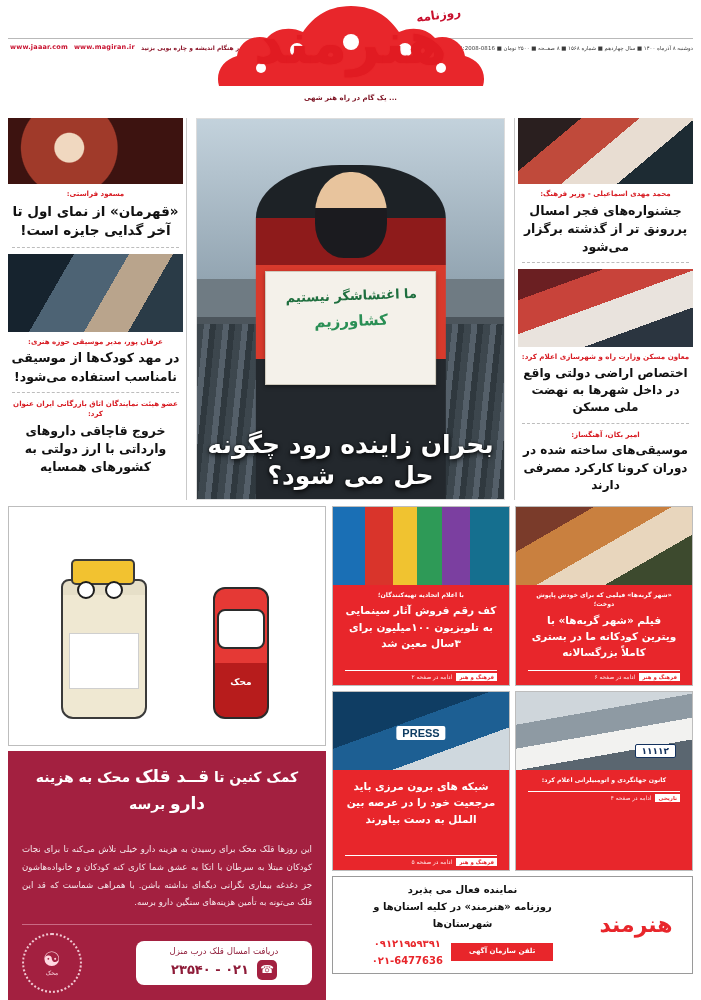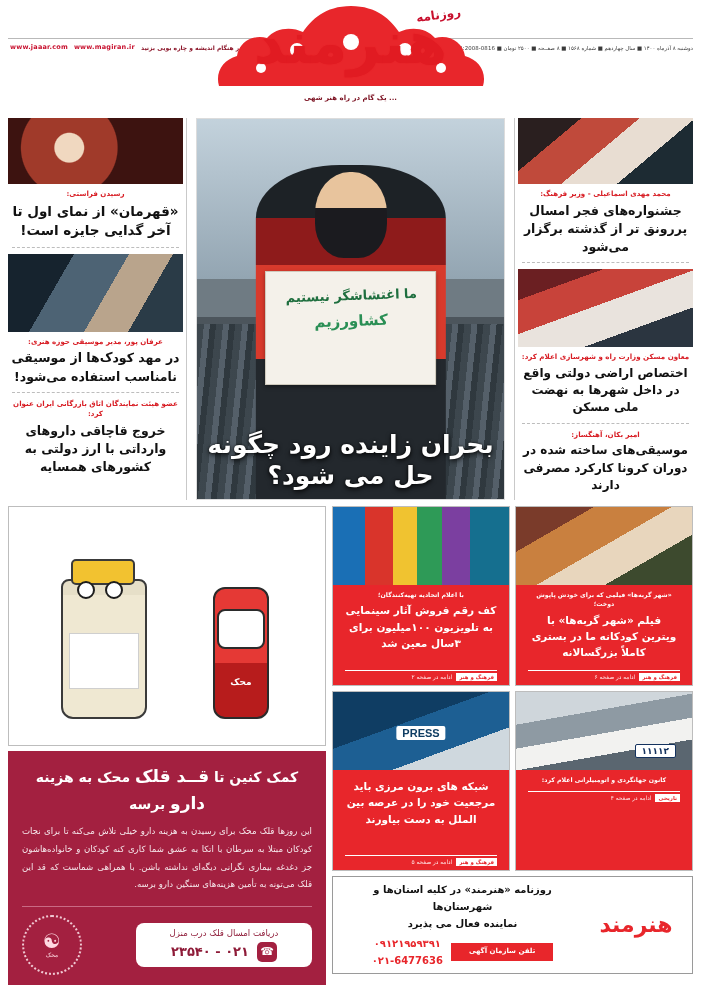--- a/index.html
+++ b/index.html
@@ -214,21 +214,21 @@
     position: absolute; right: 58px; bottom: 58px; width: 52px;
     text-align: center; color: #fff; font-size: 9px; font-weight: bold;
   }
 
   .ad-copy {
     background: #a32040; color: #ffffff; padding: 12px 14px 10px;
     flex: 1 1 auto; position: relative;
   }
   .ad-title {
     font-size: 14px; font-weight: bold; text-align: center; line-height: 1.6;
-    margin-bottom: 6px;
+    margin-bottom: 24px;
   }
   .ad-title b { font-size: 17px; }
   .ad-body {
     font-size: 8.6px; line-height: 2.05; text-align: justify;
     color: #f6e8ec;
   }
   .ad-foot {
     display: flex; align-items: center; justify-content: space-between;
     margin-top: 12px; padding-top: 8px; border-top: 1px solid #c96a84;
   }
@@ -383,21 +383,21 @@
           <span class="l2">کشاورزیم</span>
         </div>
         <div class="lead-head">بحران زاینده رود چگونه حل می شود؟</div>
       </div>
     </div>
 
     <div class="vdiv"></div>
 
     <div class="col-side">
       <div class="photo photo-a ph-1"></div>
-      <div class="kicker">رسیدن فراستی:</div>
+      <div class="kicker">مسعود فراستی:</div>
       <div class="headline h1">«قهرمان» از نمای اول تا آخر گدایی جایزه است!</div>
       <hr class="hr-dot">
       <div class="photo photo-b ph-2"></div>
       <div class="kicker">عرفان پور، مدیر موسیقی حوزه هنری:</div>
       <div class="headline h2">در مهد کودک‌ها از موسیقی نامناسب استفاده می‌شود!</div>
       <hr class="hr-dot">
       <div class="kicker">عضو هیئت نمایندگان اتاق بازرگانی ایران عنوان کرد:</div>
       <div class="headline h2">خروج قاچاقی داروهای وارداتی با ارز دولتی به کشورهای همسایه</div>
     </div>
   </div>
@@ -450,22 +450,22 @@
               <span class="tile-tag">فرهنگ و هنر</span>
               <span class="tile-cont">ادامه در صفحه ۵</span>
             </div>
           </div>
         </div>
       </div>
 
       <div class="banner">
         <div class="banner-logo">هنرمند</div>
         <div class="banner-text">
+          <div class="banner-line">نماینده فعال می پذیرد</div>
           <div class="banner-line">روزنامه «هنرمند» در کلیه استان‌ها و شهرستان‌ها</div>
-          <div class="banner-line">نماینده فعال می پذیرد</div>
           <div class="banner-phones">
             <span class="banner-phone-label">تلفن سازمان آگهی</span>
             <span class="banner-nums">
               <span>۰۹۱۲۱۹۵۹۳۹۱</span><br>
               <span>۰۲۱-6477636</span>
             </span>
           </div>
         </div>
       </div>
     </div>

